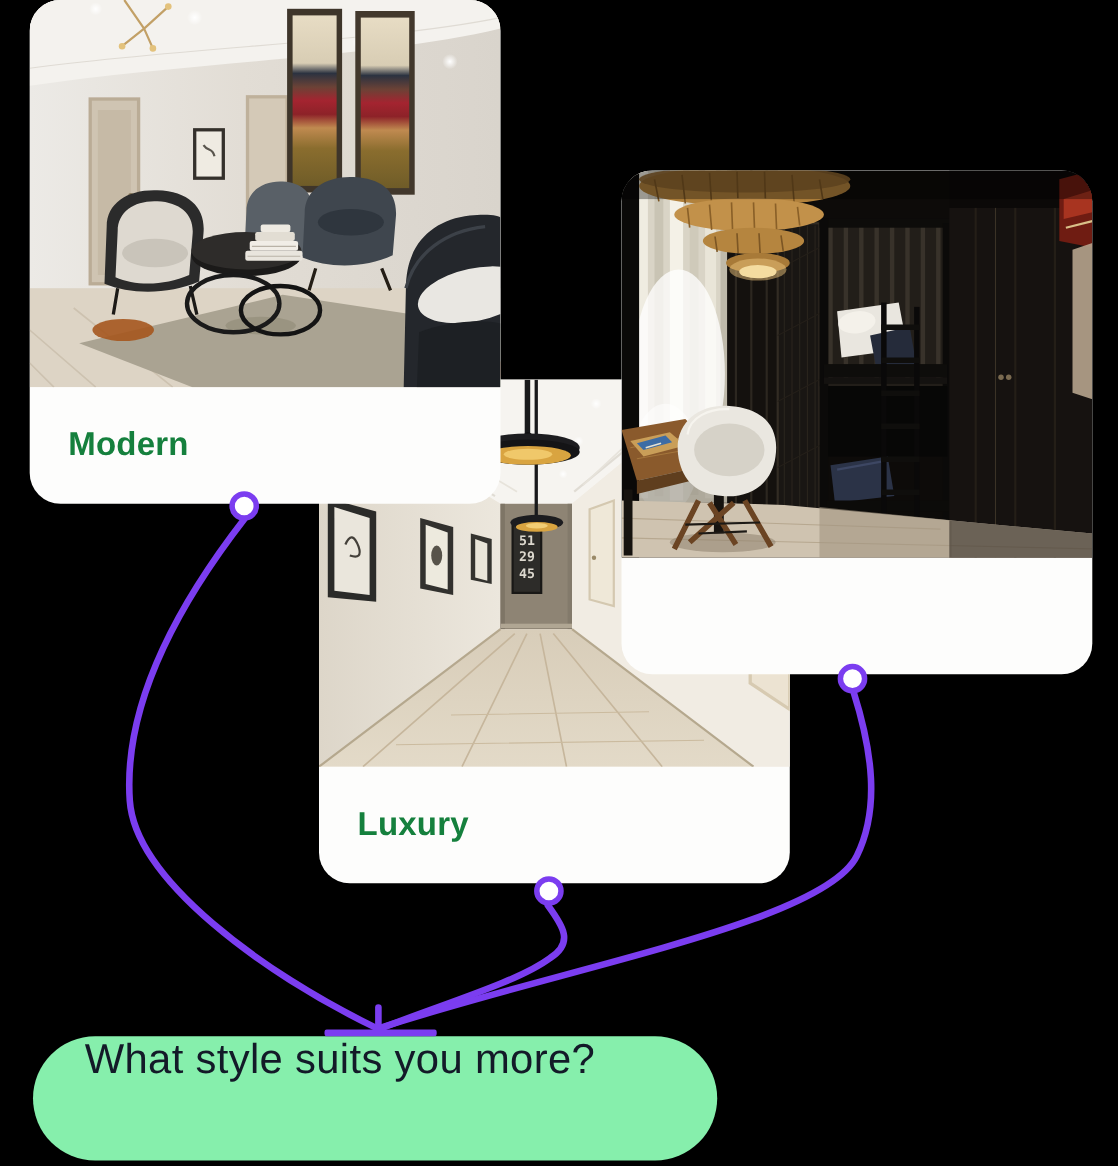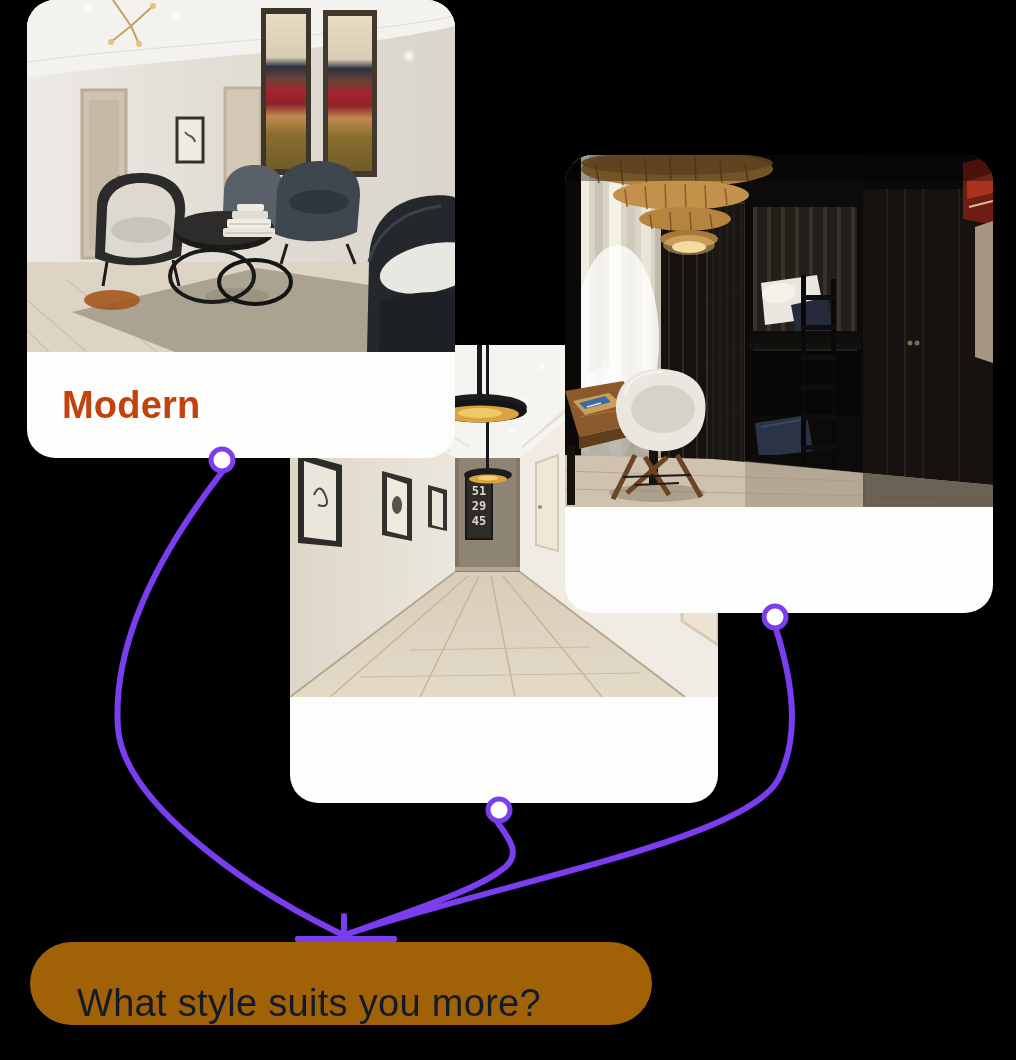--- a/index.html
+++ b/index.html
@@ -8,33 +8,33 @@
     overflow:hidden;font-family:"Liberation Sans",sans-serif;
   }
   .style-card{
     position:absolute;width:428px;height:458px;border-radius:28px;
     background:#fdfdfc;overflow:hidden;display:flex;flex-direction:column;
   }
   .style-card .photo{width:428px;height:352px;flex:0 0 352px;display:block;}
   .style-card .photo svg{display:block;width:100%;height:100%;}
   .card-label{
     flex:1;display:flex;align-items:center;padding-left:35px;
-    font-size:38px;font-weight:700;color:#c2410c;letter-spacing:.2px;
+    font-size:30px;font-weight:700;color:#15803d;letter-spacing:.2px;
   }
   #card-modern{left:27px;top:0px;z-index:3;}
   #card-luxury{left:290px;top:345px;z-index:1;}
   #card-elegance{left:565px;top:155px;z-index:2;}
   #connector-layer{
     position:absolute;left:0;top:0;width:1016px;height:1060px;
     z-index:6;pointer-events:none;
   }
   #question-bubble{
-    position:absolute;left:30px;top:942px;width:622px;height:83px;
-    border-radius:57px;background:#a16207;z-index:4;
-    display:flex;align-items:flex-end;padding-left:47px;box-sizing:border-box;
+    position:absolute;left:30px;top:942px;width:622px;height:113px;
+    border-radius:57px;background:#86efac;z-index:4;
+    display:flex;align-items:flex-start;padding-left:47px;box-sizing:border-box;
   }
   #question-bubble .q-text{
     font-size:38px;font-weight:500;color:#131a28;letter-spacing:.3px;
   }
 </style>
 </head>
 <body>
 
 <div id="canvas">
 
@@ -112,20 +112,21 @@
         <ellipse cx="198" cy="134" rx="19" ry="4.5" fill="#d9a440"></ellipse>
         <ellipse cx="198" cy="133" rx="10" ry="2.5" fill="#f2cd74"></ellipse>
         <rect x="187" y="0" width="5" height="52" fill="#19191b"></rect>
         <circle cx="190" cy="52" r="4" fill="#0f0f10"></circle>
         <ellipse cx="190" cy="62" rx="47" ry="13" fill="#1d1d20"></ellipse>
         <ellipse cx="190" cy="66" rx="47" ry="11.5" fill="#141416"></ellipse>
         <ellipse cx="190" cy="69" rx="39" ry="8.5" fill="#d9a440"></ellipse>
         <ellipse cx="190" cy="68" rx="22" ry="5" fill="#f0c86a"></ellipse>
       </svg>
     </div>
+    <div class="card-label">Luxury</div>
   </div>
 
   <div class="style-card" id="card-elegance">
     <div class="photo">
       <svg viewBox="0 0 428 352" preserveAspectRatio="none" aria-hidden="true">
         <rect width="428" height="352" fill="#0d0b09"></rect>
 
         <rect x="178" y="55" width="70" height="16" fill="#6b6357"></rect>
         <rect x="178" y="68" width="70" height="92" fill="#a09688" opacity="0.88"></rect>
 

